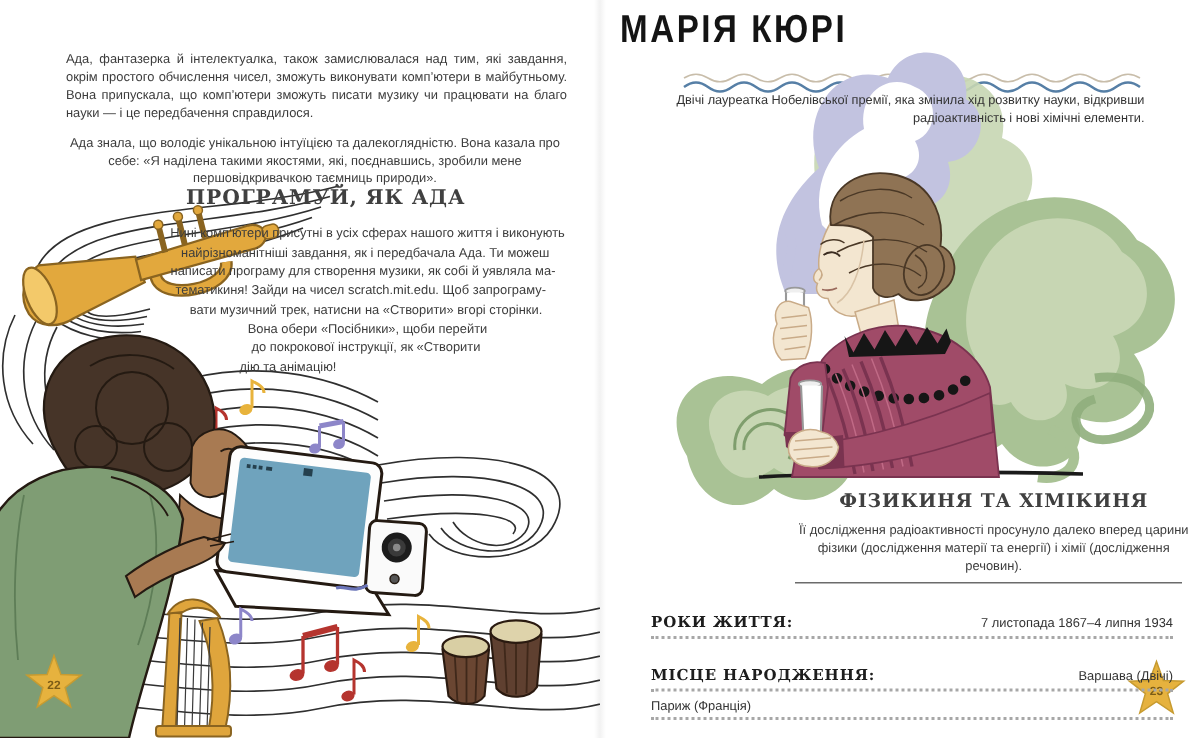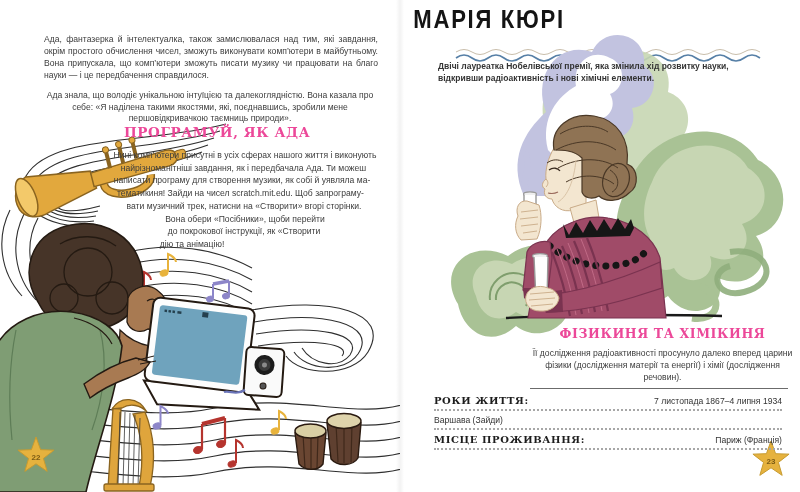--- a/index.html
+++ b/index.html
@@ -5,45 +5,45 @@
   html,body{margin:0;padding:0;background:#ffffff;}
   .book{position:relative;width:800px;height:492px;background:#ffffff;overflow:hidden;
         font-family:"Liberation Sans",sans-serif;color:#3c3c3c;}
   .page{position:absolute;top:0;height:492px;width:400px;}
   .page-left{left:0;}
   .page-right{left:400px;}
   .gutter{position:absolute;left:396px;top:0;width:8px;height:492px;
           background:linear-gradient(90deg,rgba(0,0,0,0),rgba(0,0,0,0.05),rgba(0,0,0,0));}
   svg.illu{position:absolute;left:0;top:0;width:400px;height:492px;pointer-events:none;}
   .txt{position:absolute;font-size:8.6px;line-height:11.9px;color:#3c3c3c;}
-  .stencil{font-family:"DejaVu Serif",serif;font-weight:bold;color:#ec4899;letter-spacing:0.6px;}
+  .stencil{font-family:"DejaVu Serif",serif;font-weight:bold;color:#404040;letter-spacing:0.6px;}
   
   .p1{left:44px;top:34px;width:334px;text-align:justify;}
   .p2{left:40px;top:90px;width:340px;text-align:center;line-height:11.6px;}
   .left-header{left:124px;top:127px;font-size:13.5px;}
   .p3{right:5px;top:149px;width:300px;line-height:12.7px;}
   .p3 div{white-space:nowrap;text-align:center;}
   .p3 .l2{margin-right:3px;}  .p3 .l3{margin-right:6px;}
   .p3 .l4{margin-right:9px;}  .p3 .l5{margin-right:2px;}
   .p3 .l7{margin-right:2px;}  .p3 .l8{margin-right:13px;}
   .p3 .l9{margin-right:106px;}
   
   .r-title{left:0;top:14px;width:400px;}
   .r-title span{display:inline-block;font-size:26px;font-weight:bold;letter-spacing:2px;
                 color:#141414;transform:scaleX(0.85);}
-  .r-subtitle{left:38px;top:61px;width:325px;text-align:left;font-weight:bold;
+  .r-subtitle{left:38px;top:61px;width:325px;text-align:right;font-weight:normal;
               font-size:8.5px;line-height:11.8px;color:#333;}
   .r-header{left:130px;top:328px;width:265px;text-align:center;font-size:12.5px;}
   .r-text{left:130px;top:347px;width:265px;text-align:center;line-height:12.2px;}
   .facts{position:absolute;left:34px;top:391px;width:348px;}
   .facts-topline{position:absolute;left:130px;top:388px;width:258px;height:1px;background:#6b6b6b;}
   .fact-row{display:flex;justify-content:space-between;align-items:baseline;
             border-bottom:2px dotted #a7a7a7;padding:4px 0 3px 0;}
   .fact-label{font-family:"DejaVu Serif",serif;font-weight:bold;font-size:10px;
-              letter-spacing:0.6px;color:#1d1d1d;}
+              letter-spacing:0.6px;color:#1d1d1d;margin-top:15px;}
   .fact-value{font-size:8.6px;color:#333;}
 </style>
 </head>
 <body>
 
 <div class="book">
 
   <div class="page page-left">
 
     <svg class="illu" viewBox="0 0 400 492">
@@ -305,23 +305,23 @@
     <div class="txt r-text">Її дослідження радіоактивності просунуло далеко вперед царини фізики (дослідження матерії та енергії) і хімії (дослідження речовин).</div>
     <div class="txt stencil r-header">ФІЗИКИНЯ ТА ХІМІКИНЯ</div>
 
     <div class="facts-topline"></div>
     <div class="facts">
       <div class="fact-row">
         <span class="fact-label">РОКИ ЖИТТЯ:</span>
         <span class="fact-value">7 листопада 1867–4 липня 1934</span>
       </div>
       <div class="fact-row">
-        <span class="fact-value">Варшава (Зайди)</span>
+        <span class="fact-label">МІСЦЕ НАРОДЖЕННЯ:</span>
+        <span class="fact-value">Варшава (Двічі)</span>
       </div>
       <div class="fact-row">
-        <span class="fact-label">МІСЦЕ ПРОЖИВАННЯ:</span>
         <span class="fact-value">Париж (Франція)</span>
       </div>
     </div>
   </div>
 
   <div class="gutter"></div>
 </div>
 
 </body></html>

